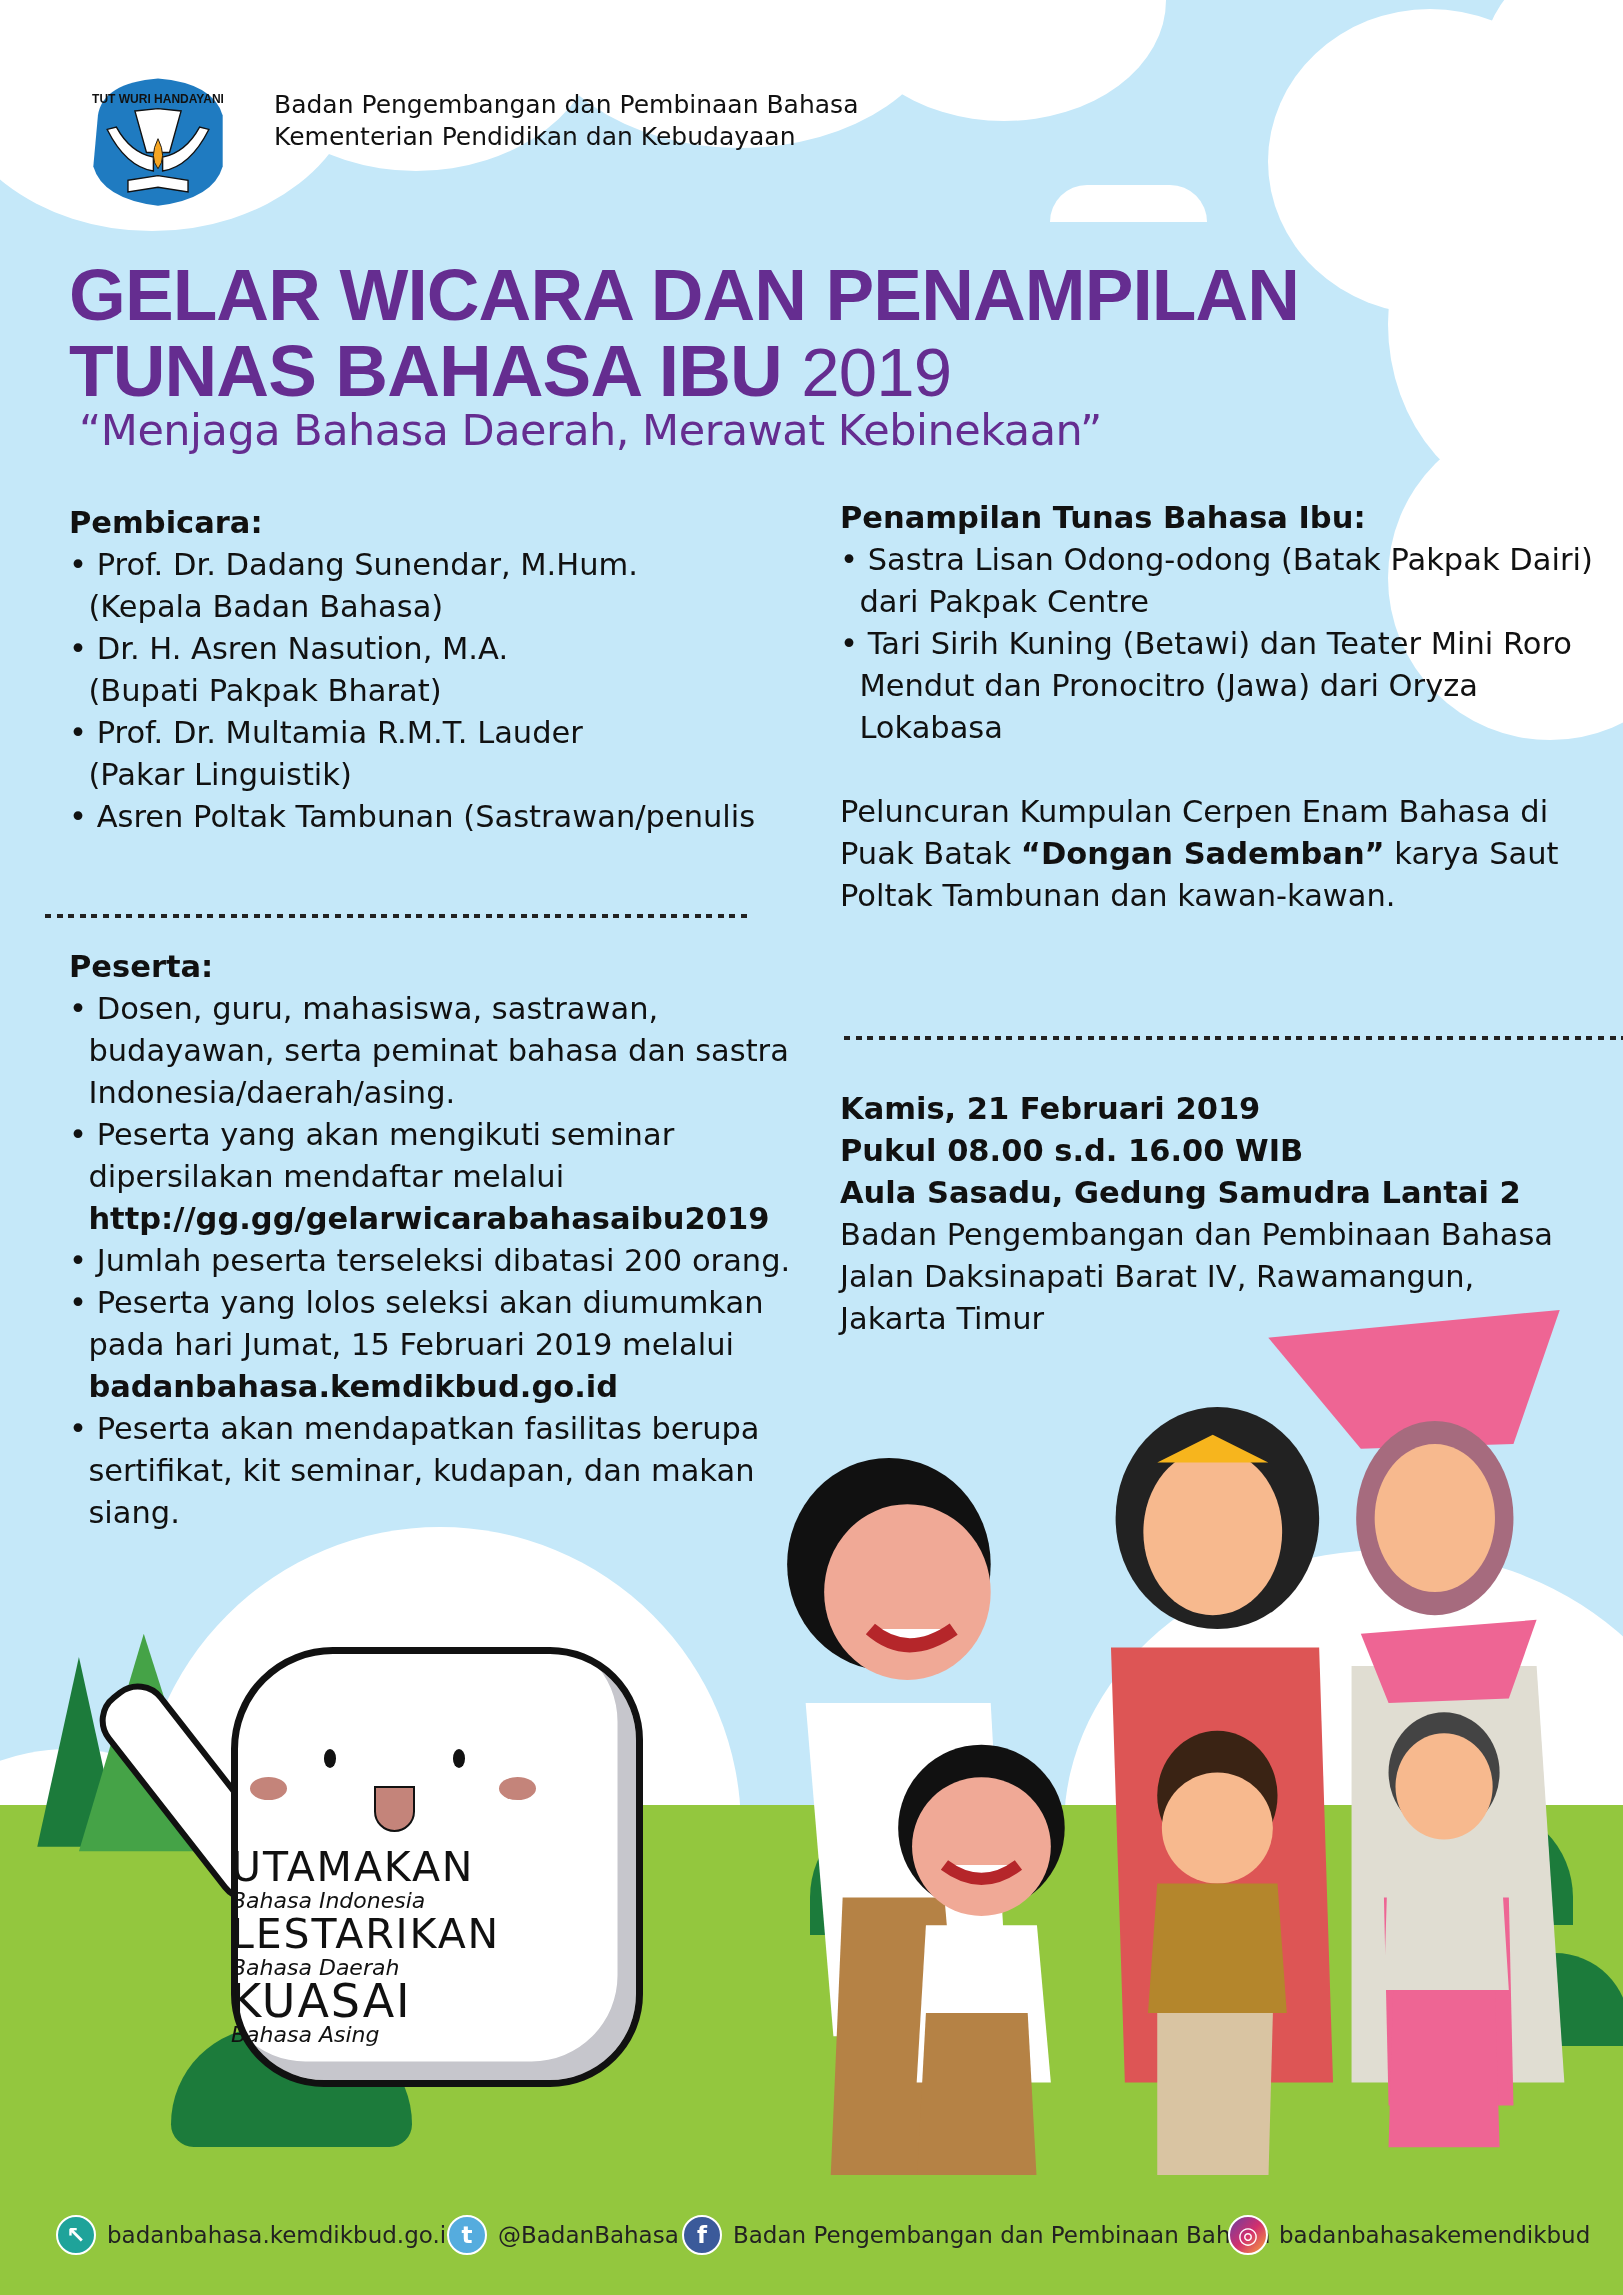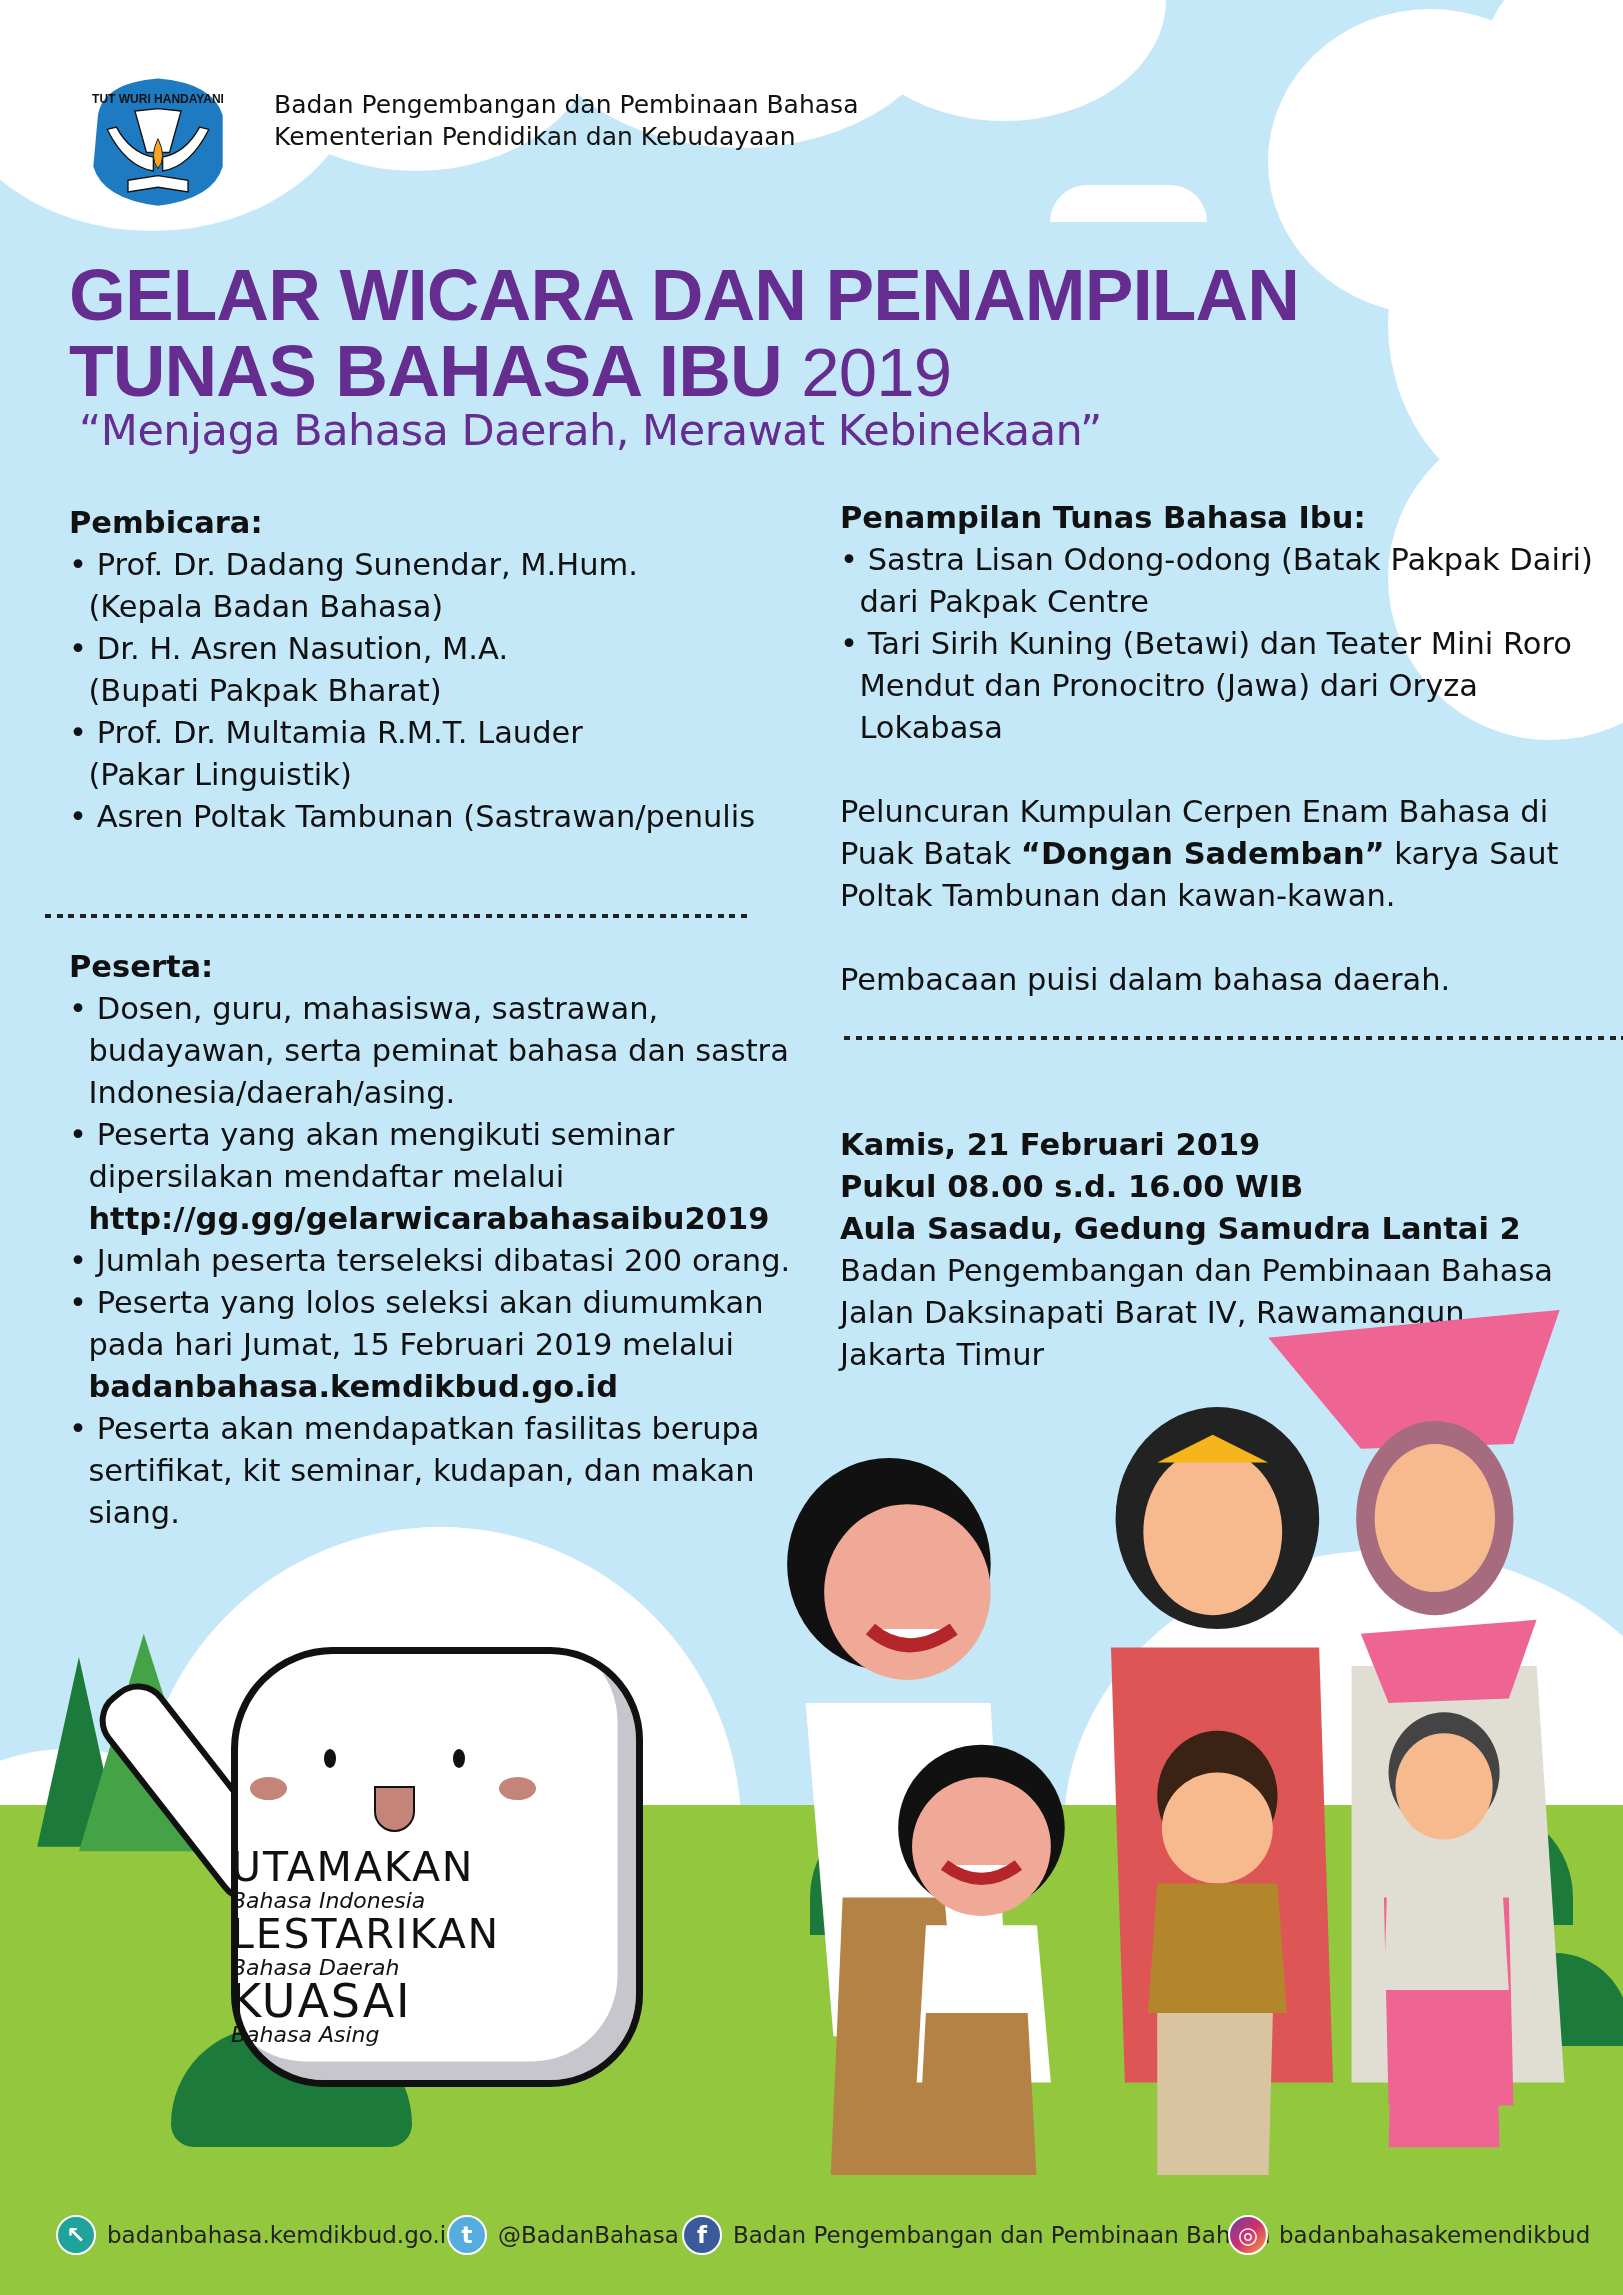--- a/index.html
+++ b/index.html
@@ -87,26 +87,25 @@
   <div class="bul"><span>Peserta akan mendapatkan fasilitas berupa sertifikat, kit seminar, kudapan, dan makan siang.</span></div>
 </div>
 
 <div id="col-right" class="col">
   <div class="head">Penampilan Tunas Bahasa Ibu:</div>
   <div class="bul">Sastra Lisan Odong-odong (Batak Pakpak Dairi) dari Pakpak Centre</div>
   <div class="bul">Tari Sirih Kuning (Betawi) dan Teater Mini Roro Mendut dan Pronocitro (Jawa) dari Oryza Lokabasa</div>
   <div style="height:42px"></div>
   <div style="width:750px;"><span>Peluncuran Kumpulan Cerpen Enam Bahasa di Puak Batak </span><b>“Dongan Sademban”</b><span> karya Saut Poltak Tambunan dan kawan-kawan.</span></div>
   <div style="height:42px"></div>
-  <div>Pembacaan puisi dalam bahasa daerah.</div>
 </div>
 
 <div id="div-right" class="divider"></div>
 
-<div class="col" style="left:840px;top:1124px;width:777px;">
+<div class="col" style="left:840px;top:1088px;width:777px;">
   <div class="head">Kamis, 21 Februari 2019</div>
   <div class="head">Pukul 08.00 s.d. 16.00 WIB</div>
   <div class="head">Aula Sasadu, Gedung Samudra Lantai 2</div>
   <div>Badan Pengembangan dan Pembinaan Bahasa</div>
   <div>Jalan Daksinapati Barat IV, Rawamangun,</div>
   <div>Jakarta Timur</div>
 </div>
 
 <div class="cloud" style="left:139px;top:1527px;width:602px;height:602px;"></div>
 <div class="cloud" style="left:-139px;top:1749px;width:416px;height:416px;"></div>

